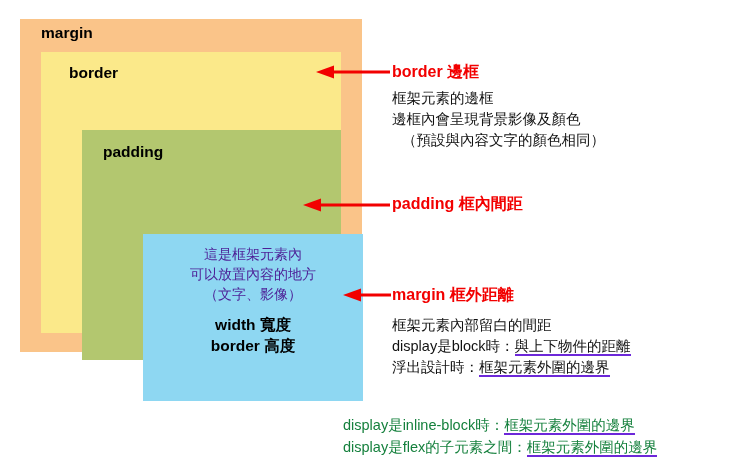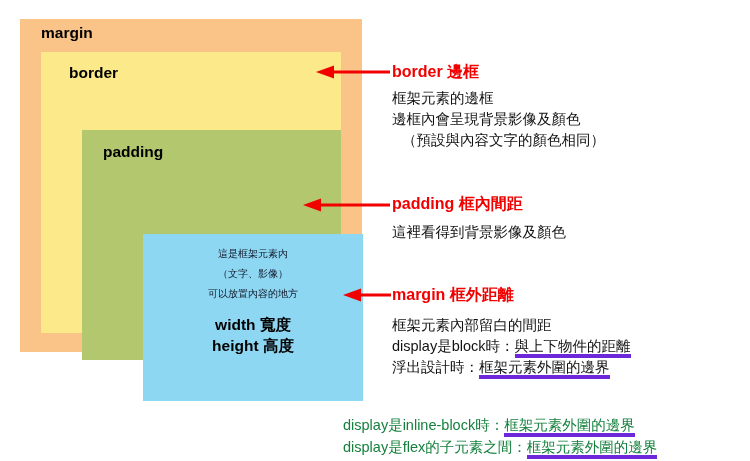--- a/index.html
+++ b/index.html
@@ -62,25 +62,25 @@
     font-size: 15.5px;
     line-height: 1;
     color: #000;
     white-space: nowrap;
   }
   .label-margin  { left: 21px;  top: 6px; }
   .label-border  { left: 28px;  top: 13px; }
   .label-padding { left: 21px;  top: 14px; }
 
   .content-line {
-    font-size: 10px;
+    font-size: 14px;
     line-height: 20px;
     text-align: center;
     white-space: nowrap;
-    color: #0f172a;
+    color: #4c1d95;
   }
   .content-dims {
     margin-top: 10px;
     font-size: 15.5px;
     line-height: 21px;
     font-weight: bold;
     text-align: center;
     white-space: nowrap;
     color: #000;
   }
@@ -103,21 +103,21 @@
   }
   .annot-body {
     position: absolute;
     font-size: 14.5px;
     line-height: 21px;
     color: #111;
     white-space: nowrap;
   }
   .annot-body div { white-space: nowrap; }
   .u-red {
-    border-bottom: 4px solid #6d28d9;
+    border-bottom: 2px solid #6d28d9;
     padding-bottom: 0px;
   }
 
   .footer-lines {
     position: absolute;
     left: 343px;
     top: 414px;
     font-size: 14.5px;
     line-height: 22px;
     color: #15803d;
@@ -133,24 +133,24 @@
     <span class="layer-label label-margin">margin</span>
 
     <div class="box-layer box-border">
       <span class="layer-label label-border">border</span>
 
       <div class="box-layer box-padding">
         <span class="layer-label label-padding">padding</span>
 
         <div class="box-layer box-content">
           <div class="content-line">這是框架元素內</div>
+          <div class="content-line">可以放置內容的地方</div>
           <div class="content-line">（文字、影像）</div>
-          <div class="content-line">可以放置內容的地方</div>
           <div class="content-dims">width 寬度</div>
-          <div class="content-dims" style="margin-top:0">height 高度</div>
+          <div class="content-dims" style="margin-top:0">border 高度</div>
         </div>
       </div>
     </div>
   </div>
 </div>
 
 <div class="arrow" style="left:316px; top:65px; width:74px;">
   <svg width="74" height="14" viewBox="0 0 74 14">
     <line x1="16" y1="7" x2="74" y2="7" stroke="#f20000" stroke-width="3"></line>
     <polygon points="0,7 18,0.5 18,13.5" fill="#f20000"></polygon>
@@ -173,21 +173,20 @@
 
 <div class="annot-heading" style="left:392px; top:64px;">border 邊框</div>
 <div class="annot-body" style="left:392px; top:88px;">
   <div>框架元素的邊框</div>
   <div>邊框內會呈現背景影像及顏色</div>
   <div style="padding-left:10px">（預設與內容文字的顏色相同）</div>
 </div>
 
 <div class="annot-heading" style="left:392px; top:196px;">padding 框內間距</div>
 <div class="annot-body" style="left:392px; top:222px;">
-  <div>這裡看得到背景影像及顏色</div>
 </div>
 
 <div class="annot-heading" style="left:392px; top:287px;">margin 框外距離</div>
 <div class="annot-body" style="left:392px; top:315px;">
   <div>框架元素內部留白的間距</div>
   <div>
     <span>display是block時：</span><span class="u-red">與上下物件的距離</span>
   </div>
   <div>
     <span>浮出設計時：</span><span class="u-red">框架元素外圍的邊界</span>

